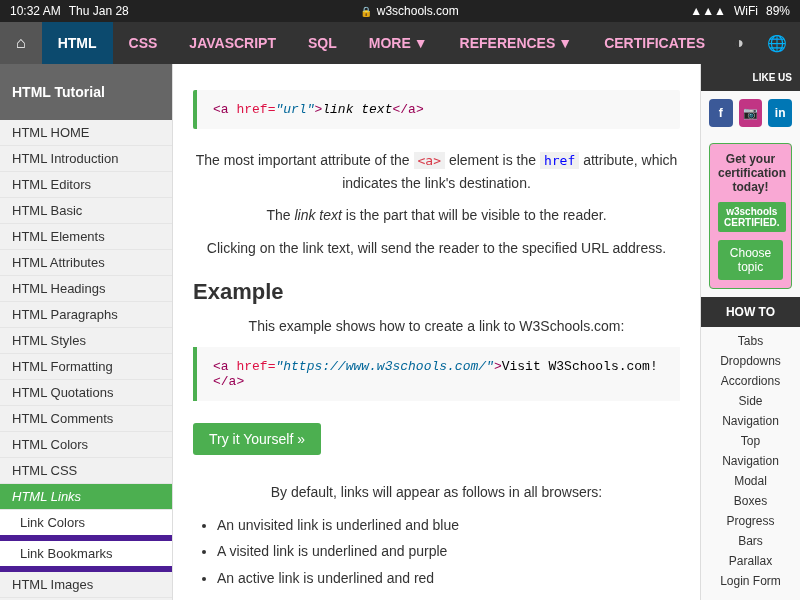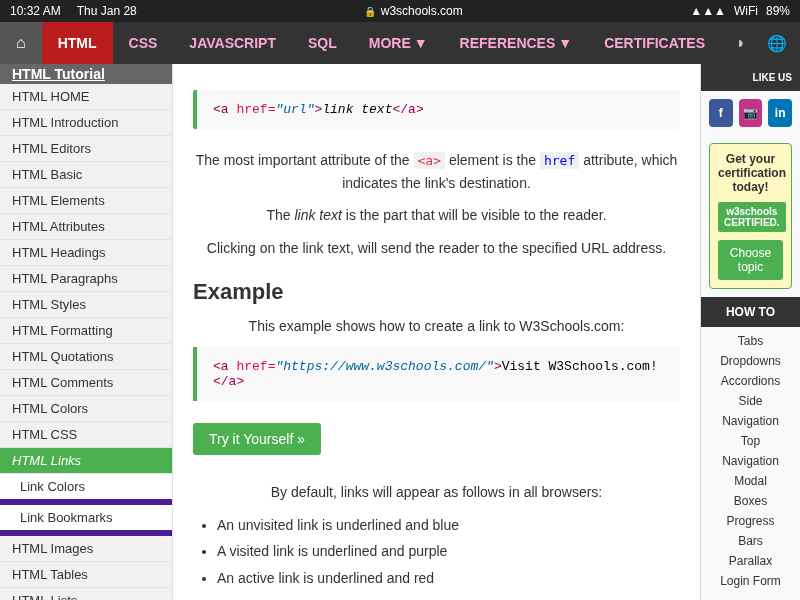--- a/index.html
+++ b/index.html
@@ -9,21 +9,21 @@
     .status-bar {
       background: #222;
       color: #fff;
       height: 22px;
       display: flex;
       align-items: center;
       justify-content: space-between;
       padding: 0 10px;
       font-size: 12px;
     }
-    .status-bar-left { display: flex; gap: 16px; align-items: flex-start; }
+    .status-bar-left { display: flex; gap: 8px; align-items: flex-start; }
     .status-bar-center { display: flex; align-items: center; gap: 4px; }
     .status-bar-right { display: flex; gap: 8px; align-items: center; font-size: 12px; }
     .lock-icon { font-size: 10px; }
 
     
     .nav-bar {
       background: #333;
       height: 42px;
       display: flex;
       align-items: stretch;
@@ -32,45 +32,44 @@
       display: flex;
       align-items: center;
       padding: 0 16px;
       color: #f9a8d4;
       font-size: 14px;
       font-weight: bold;
       cursor: pointer;
       text-transform: uppercase;
       white-space: nowrap;
     }
-    .nav-tab.active { background: #b91c1c; color: #fff; }
+    .nav-tab.active { background: #0c4a6e; color: #fff; }
     .nav-tab.home-tab { background: #555; color: #fff; font-size: 16px; }
     .nav-tab.more-tab, .nav-tab.references-tab { display: flex; align-items: center; gap: 3px; }
     .nav-icons { display: flex; align-items: center; margin-left: auto; gap: 2px; }
     .nav-icon-btn { width: 36px; height: 42px; display: flex; align-items: center; justify-content: center; color: #ccc; cursor: pointer; font-size: 16px; }
 
     
     .main-layout { display: flex; height: calc(600px - 22px - 42px); }
 
     
     .sidebar {
       width: 173px;
       min-width: 173px;
       background: #f1f1f1;
       border-right: 1px solid #ddd;
       overflow-y: auto;
       font-size: 13px;
     }
     .sidebar-title {
       background: #666;
       color: #fff;
-      padding: 2px 12px;
+      padding: 20px 12px;
       font-weight: bold;
       font-size: 14px;
-      text-decoration: underline;
     }
     .sidebar-item {
       display: block;
       padding: 5px 12px;
       color: #333;
       cursor: pointer;
       border-bottom: 1px solid #e5e5e5;
       text-decoration: none;
     }
     .sidebar-item.active { background: #4CAF50; color: #fff; font-style: italic; }
@@ -156,21 +155,21 @@
       font-weight: bold;
       text-align: right;
     }
     .social-icons { display: flex; justify-content: center; gap: 6px; padding: 8px; }
     .social-icon { width: 28px; height: 28px; border-radius: 4px; display: flex; align-items: center; justify-content: center; color: #fff; font-weight: bold; font-size: 12px; cursor: pointer; }
     .fb { background: #3b5998; }
     .ig { background: #C13584; }
     .li { background: #0077b5; }
 
     .cert-box {
-      background: #fef9c3;
+      background: #f9a8d4;
       border: 1px solid #4CAF50;
       margin: 8px;
       padding: 8px;
       text-align: center;
       font-size: 12px;
       border-radius: 4px;
     }
     .cert-box .cert-title { font-weight: bold; color: #333; margin-bottom: 4px; font-size: 12px; }
     .cert-logo { background: #4CAF50; color: #fff; padding: 4px 6px; font-size: 10px; font-weight: bold; border-radius: 2px; margin: 4px 0; display: inline-block; }
     .choose-topic-btn {

